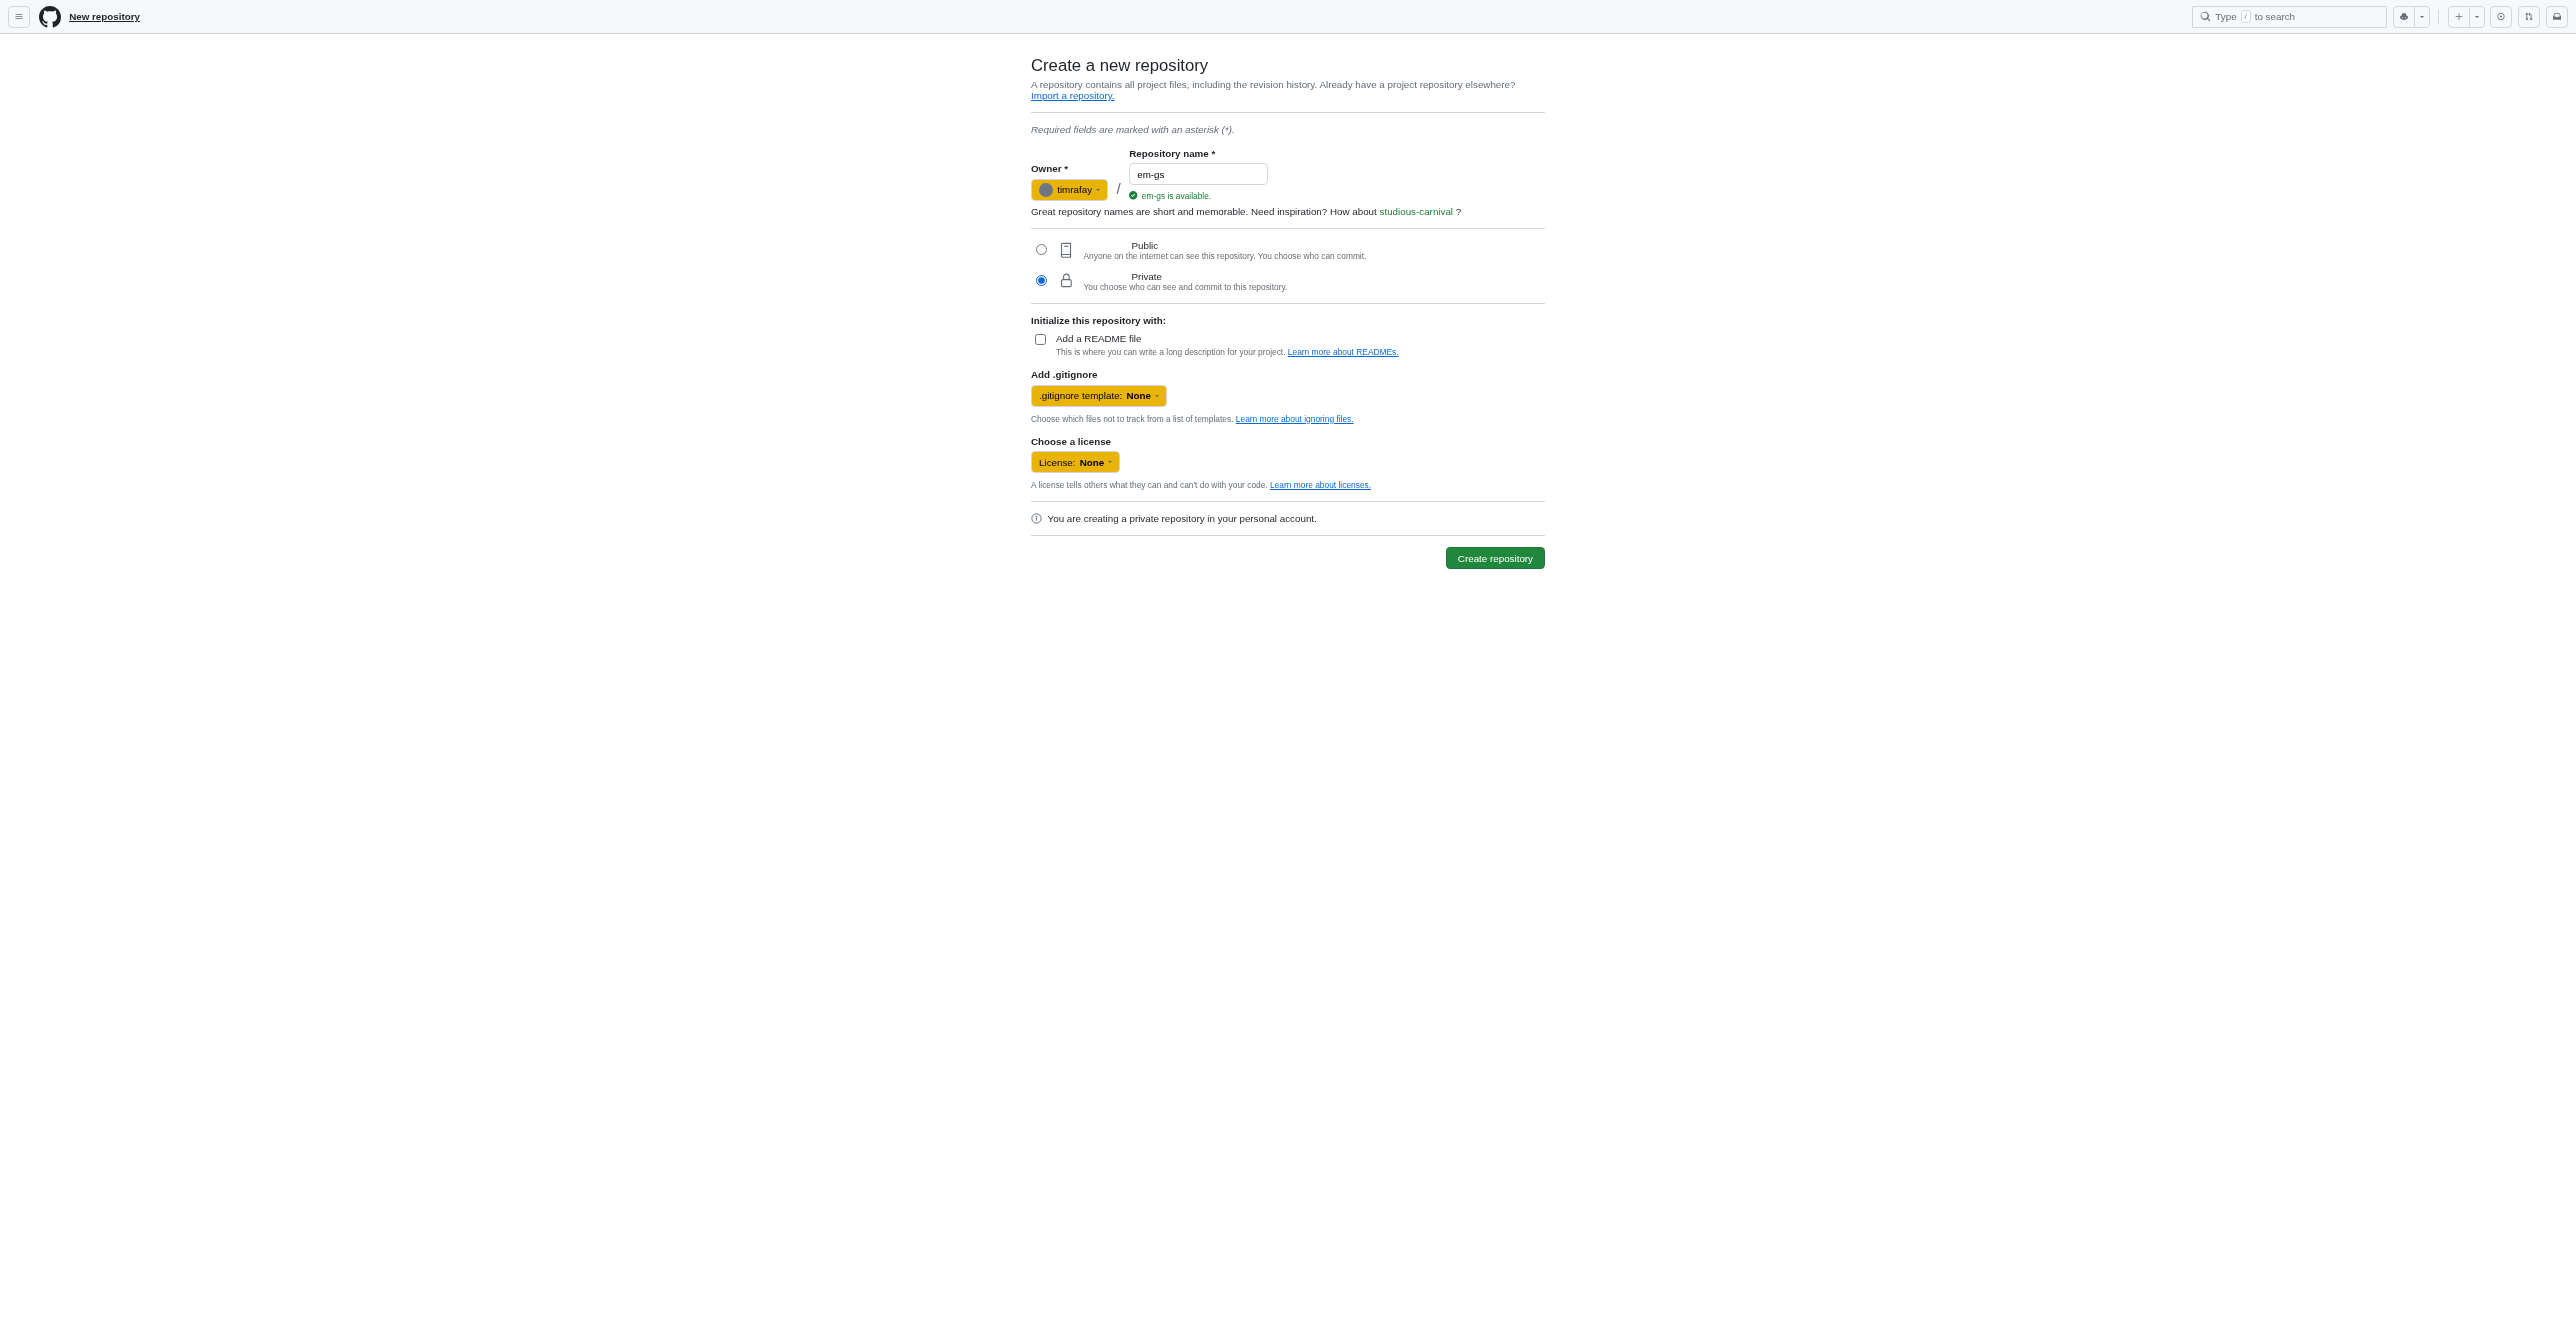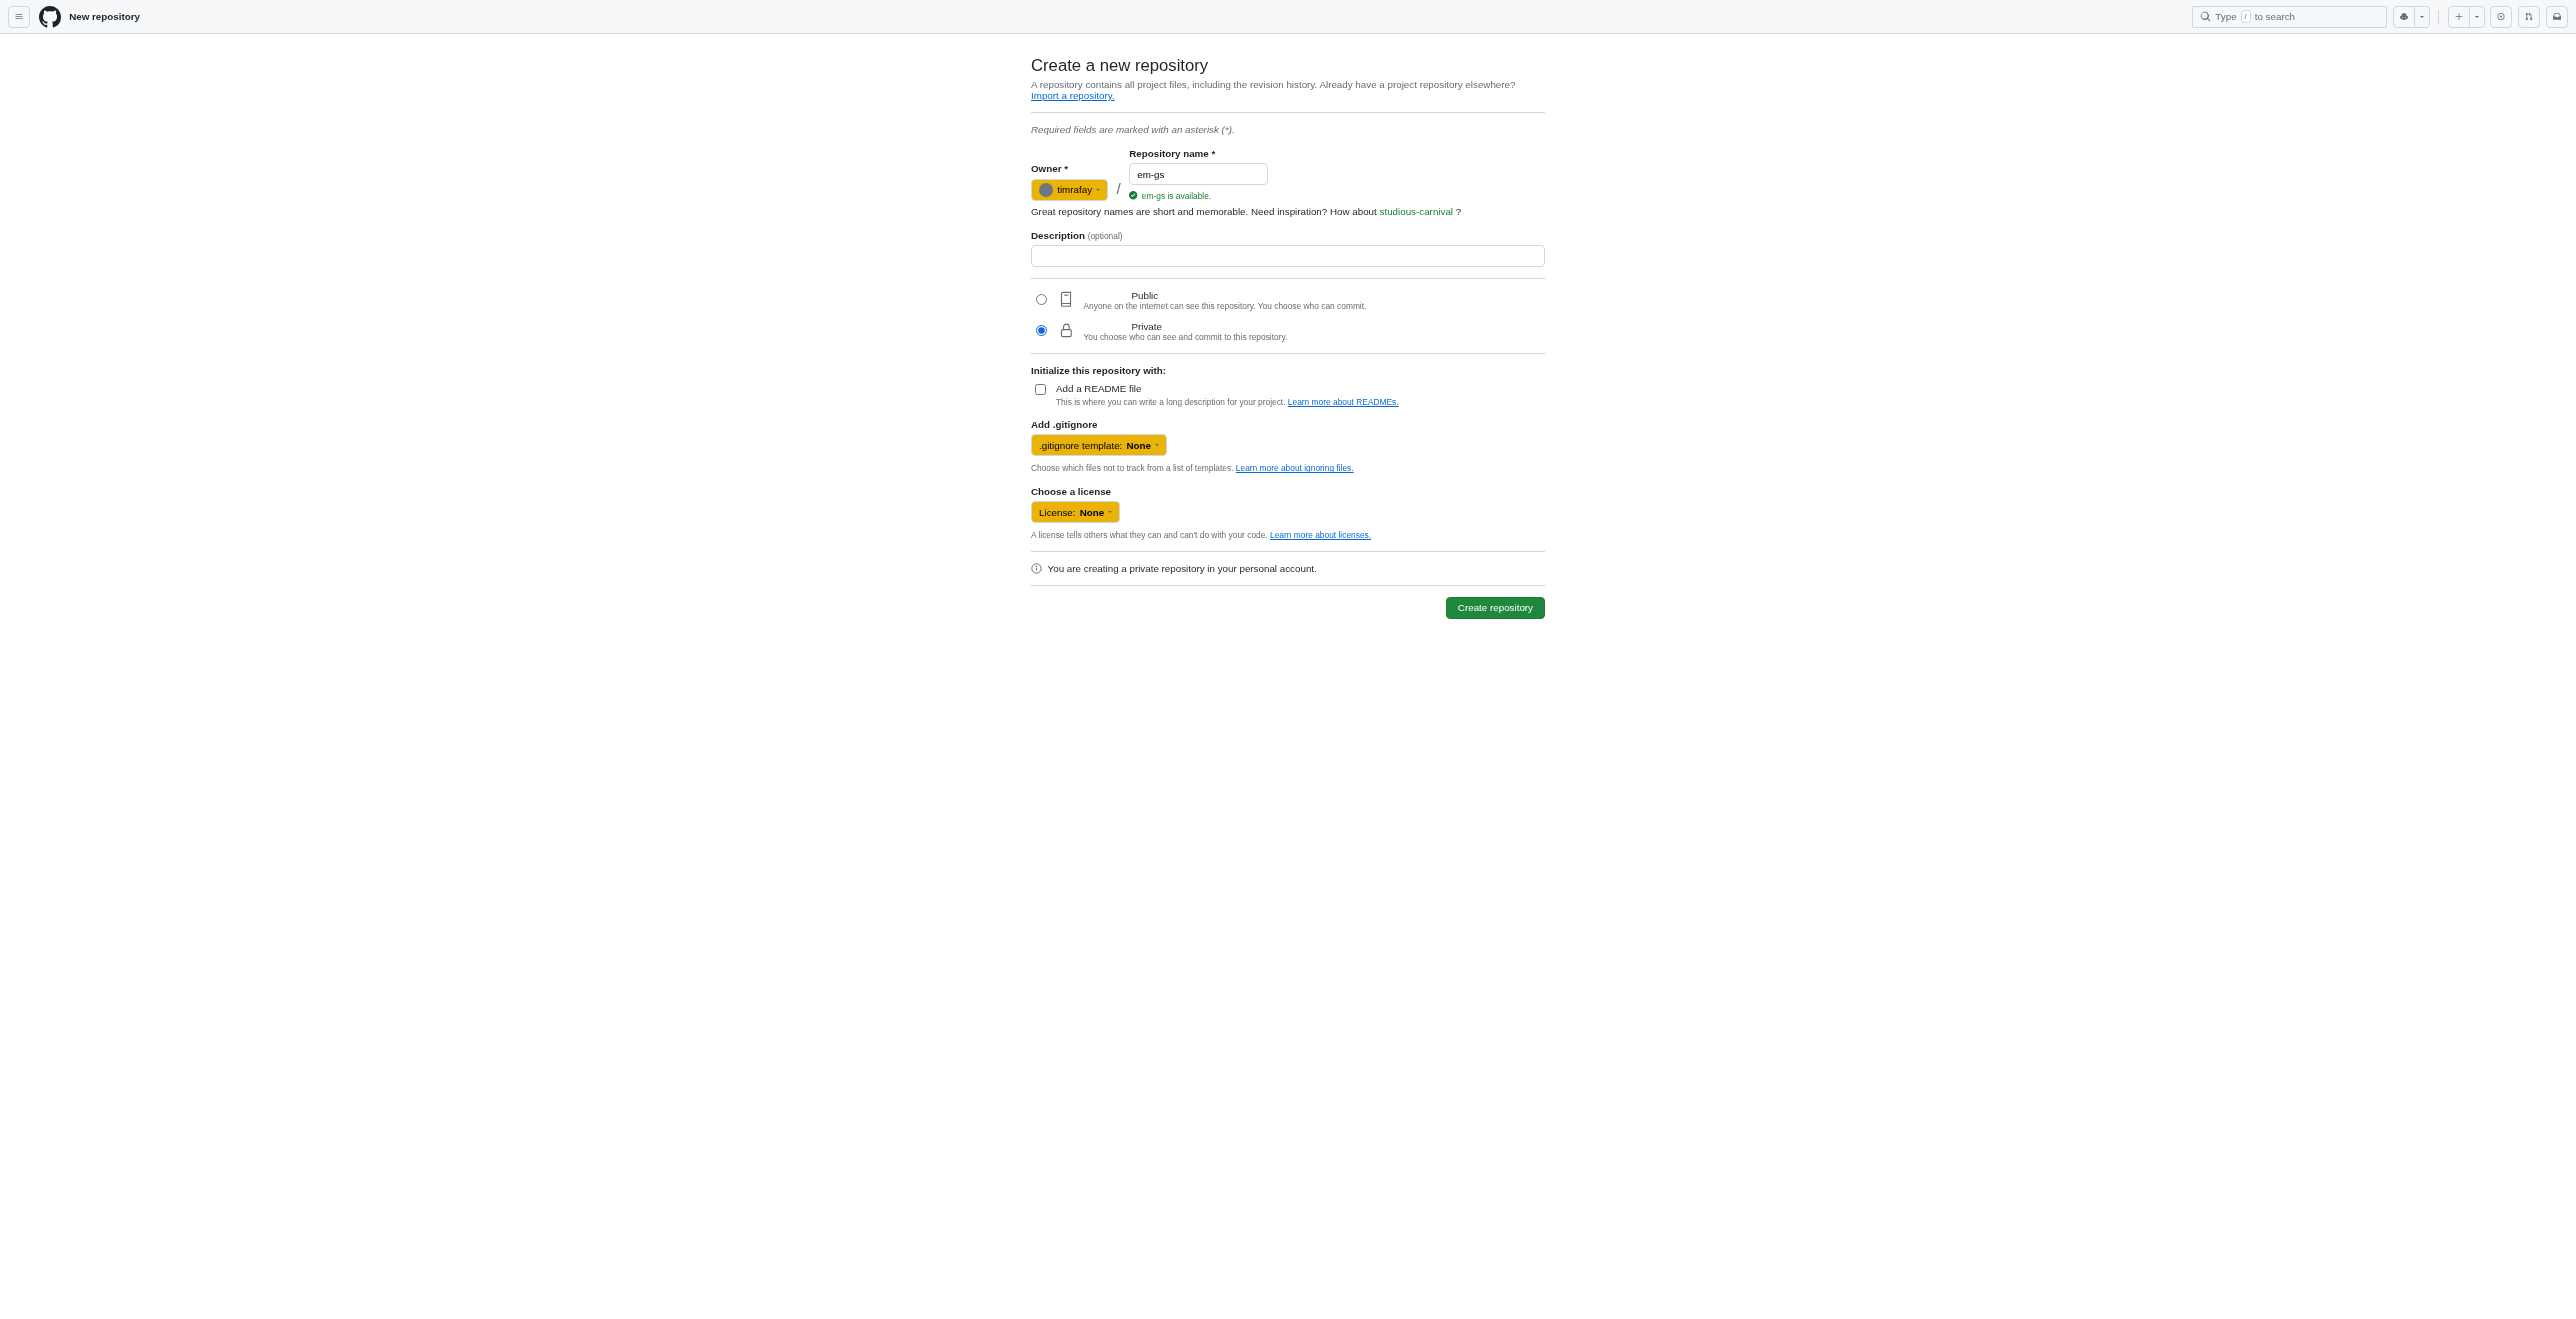--- a/index.html
+++ b/index.html
@@ -20,21 +20,21 @@
   }
   .header-left { display: flex; align-items: center; gap: 8.4px; }
   .header-right { display: flex; align-items: center; gap: 5.6px; }
   .icon-btn {
     width: 22px; height: 22px;
     display: inline-flex; align-items: center; justify-content: center;
     border: 0.7px solid #d0d7de; border-radius: 4.2px;
     background: #f6f8fa; cursor: pointer; color: #656d76;
   }
   .logo { width: 22px; height: 22px; color: #1f2328; }
-  .header-title { font-weight: 600; font-size: 9.8px; }
+  .header-title { font-weight: 600; font-size: 9.8px; text-decoration: underline; }
   .search-box {
     display: flex; align-items: center; gap: 4.2px;
     height: 22px; padding: 0 7px;
     border: 0.7px solid #d0d7de; border-radius: 1px;
     background: #f6f8fa; color: #656d76; width: 195px;
     font-size: 9.8px;
   }
   .kbd {
     border: 0.7px solid #d0d7de; border-radius: 2.8px;
     padding: 0 2.8px; font-size: 7.7px; height: 12.6px;
@@ -186,27 +186,20 @@
       </div>
     </div>
   </div>
 
   <div class="suggest-line">
     <span>Great repository names are short and memorable. Need inspiration? How about </span>
     <span class="suggest">studious-carnival</span>
     <span> ?</span>
   </div>
 
-  <div style="margin-top:12.6px;">
-    <label class="field-label">
-      <span>Description</span>
-      <span class="optional">(optional)</span>
-    </label>
-    <input class="text-input full" type="text" value="" style="">
-  </div>
 
   <div class="hr"></div>
 
   <div>
     <div class="radio-row">
       <input type="radio" name="vis" style="">
       <span class="vis-icon">
         <svg width="16.7" height="16.7" viewBox="0 0 24 24" fill="none" stroke="currentColor" stroke-width="1.6">
             <path d="M5 4a2 2 0 0 1 2-2h11v16H7a2 2 0 0 0-2 2V4Z"></path>
             <path d="M5 20a2 2 0 0 0 2 2h11v-4"></path>

